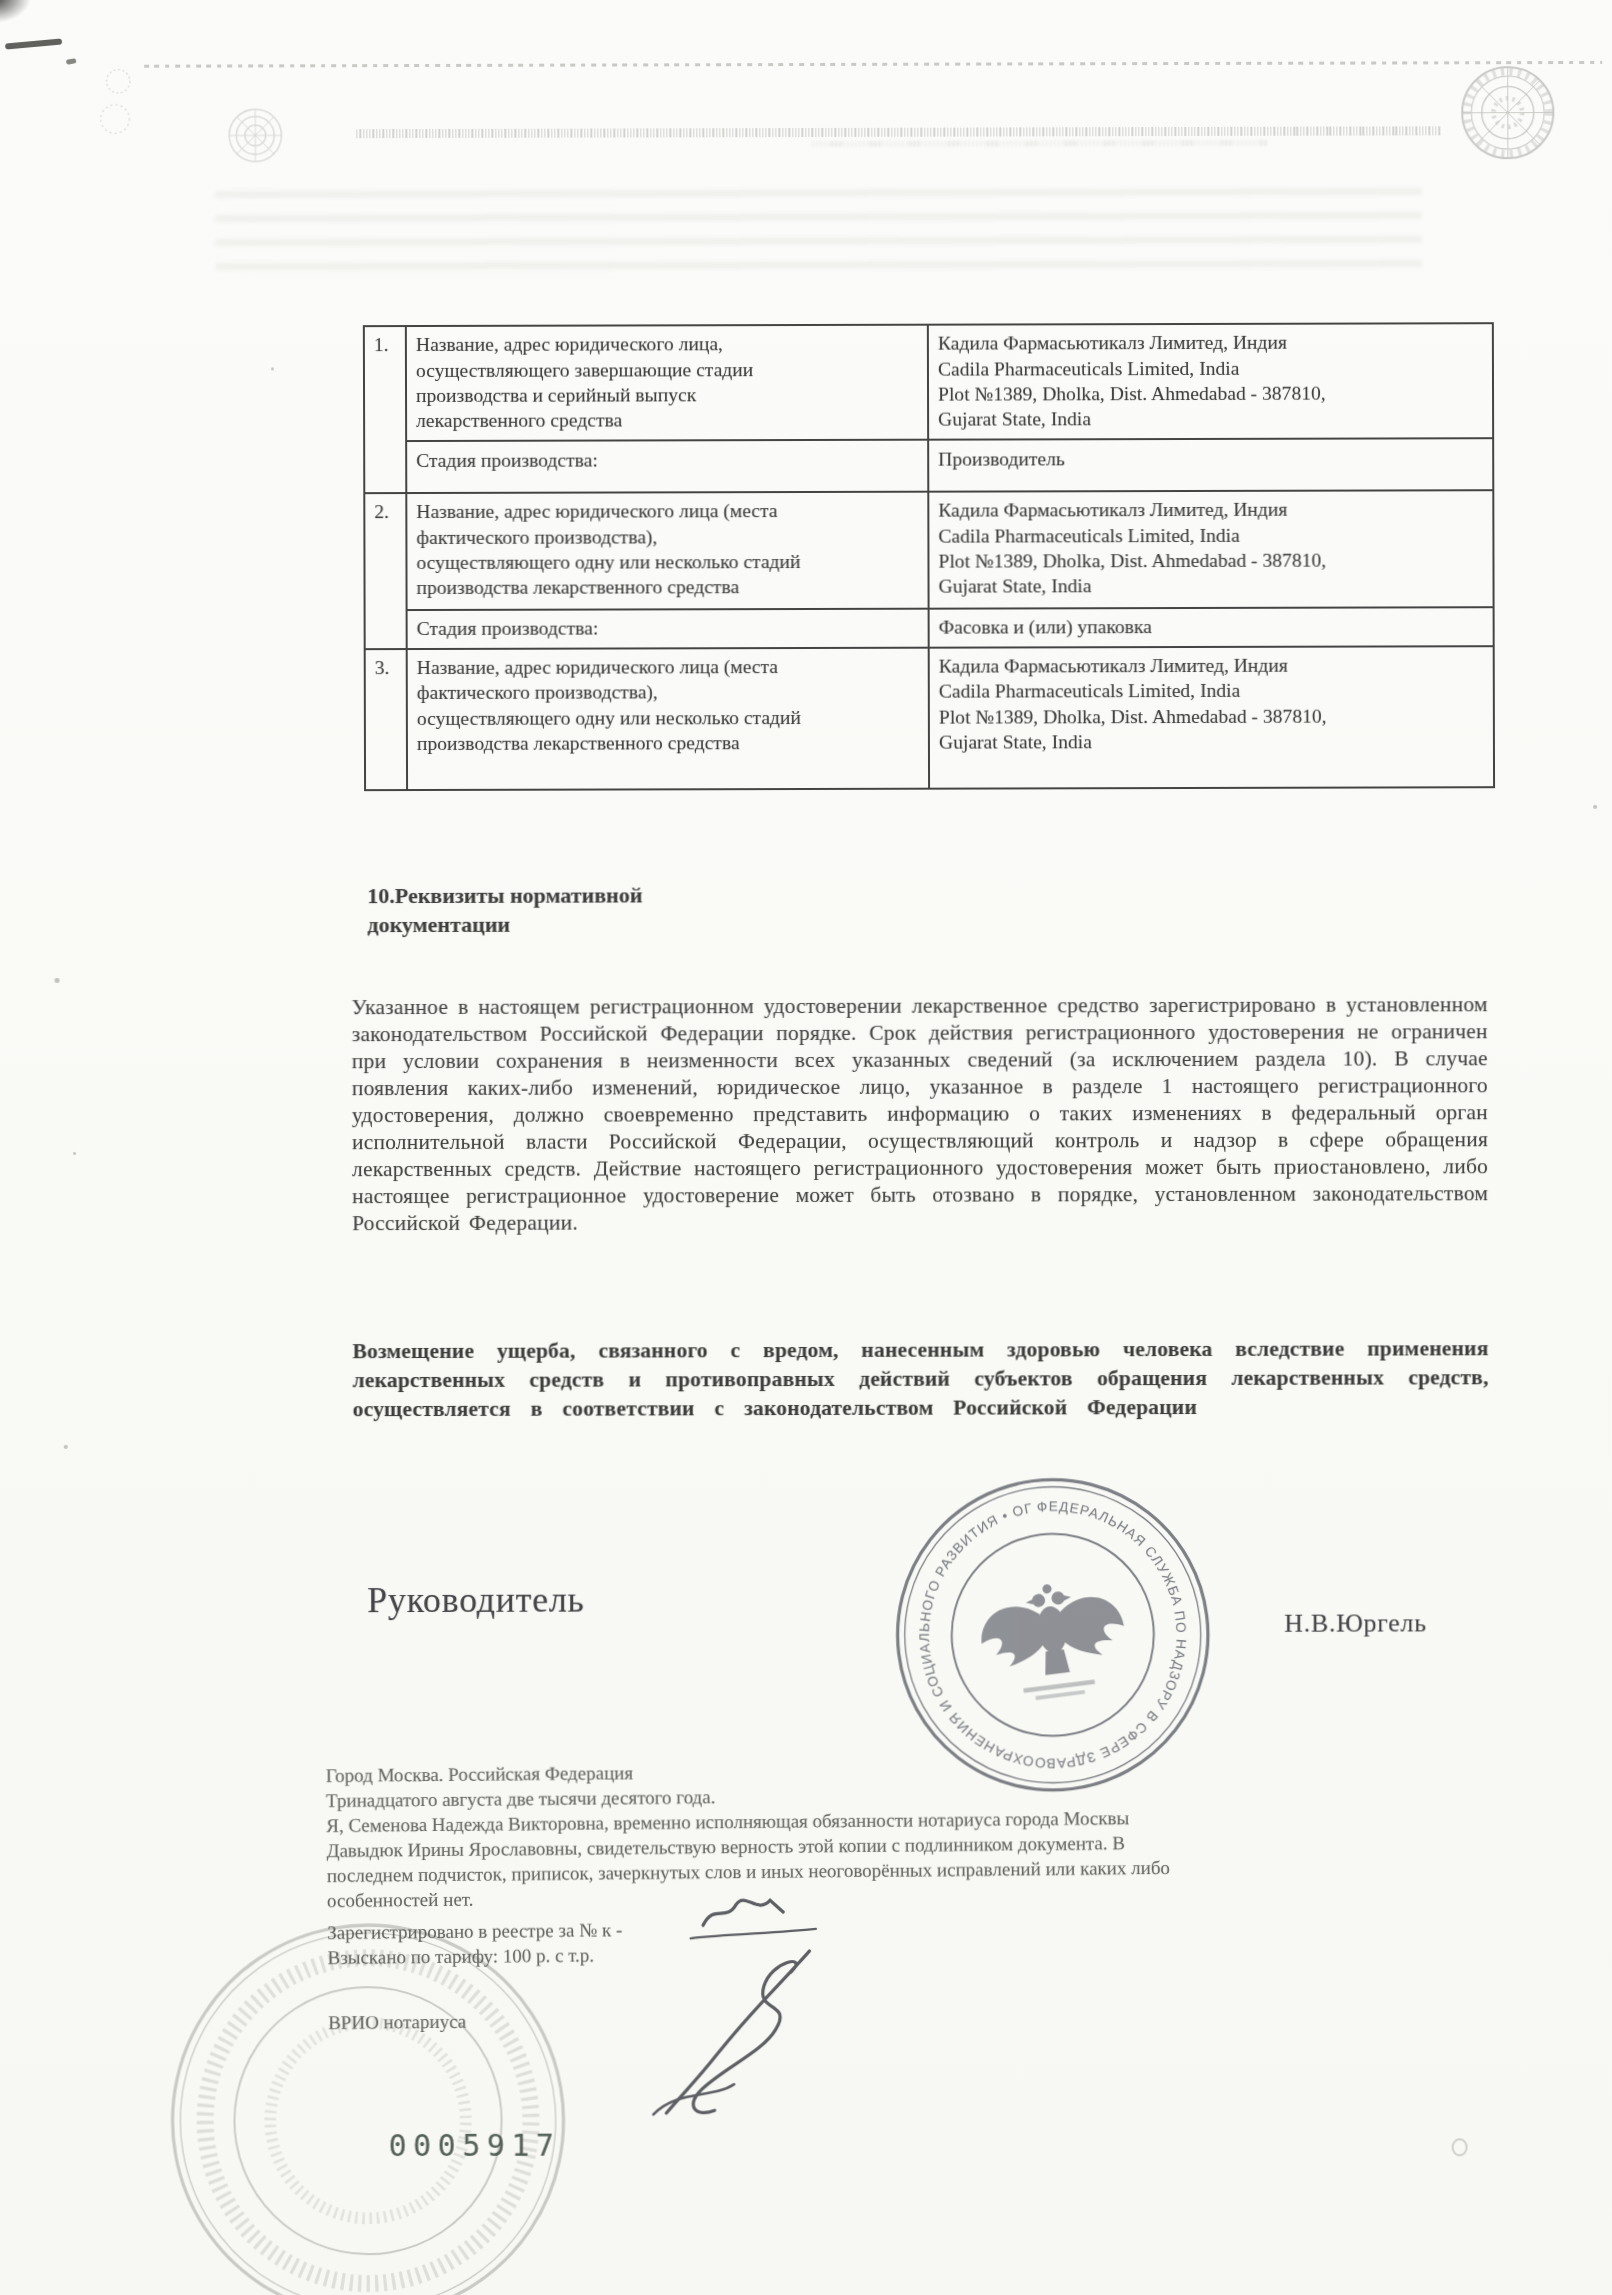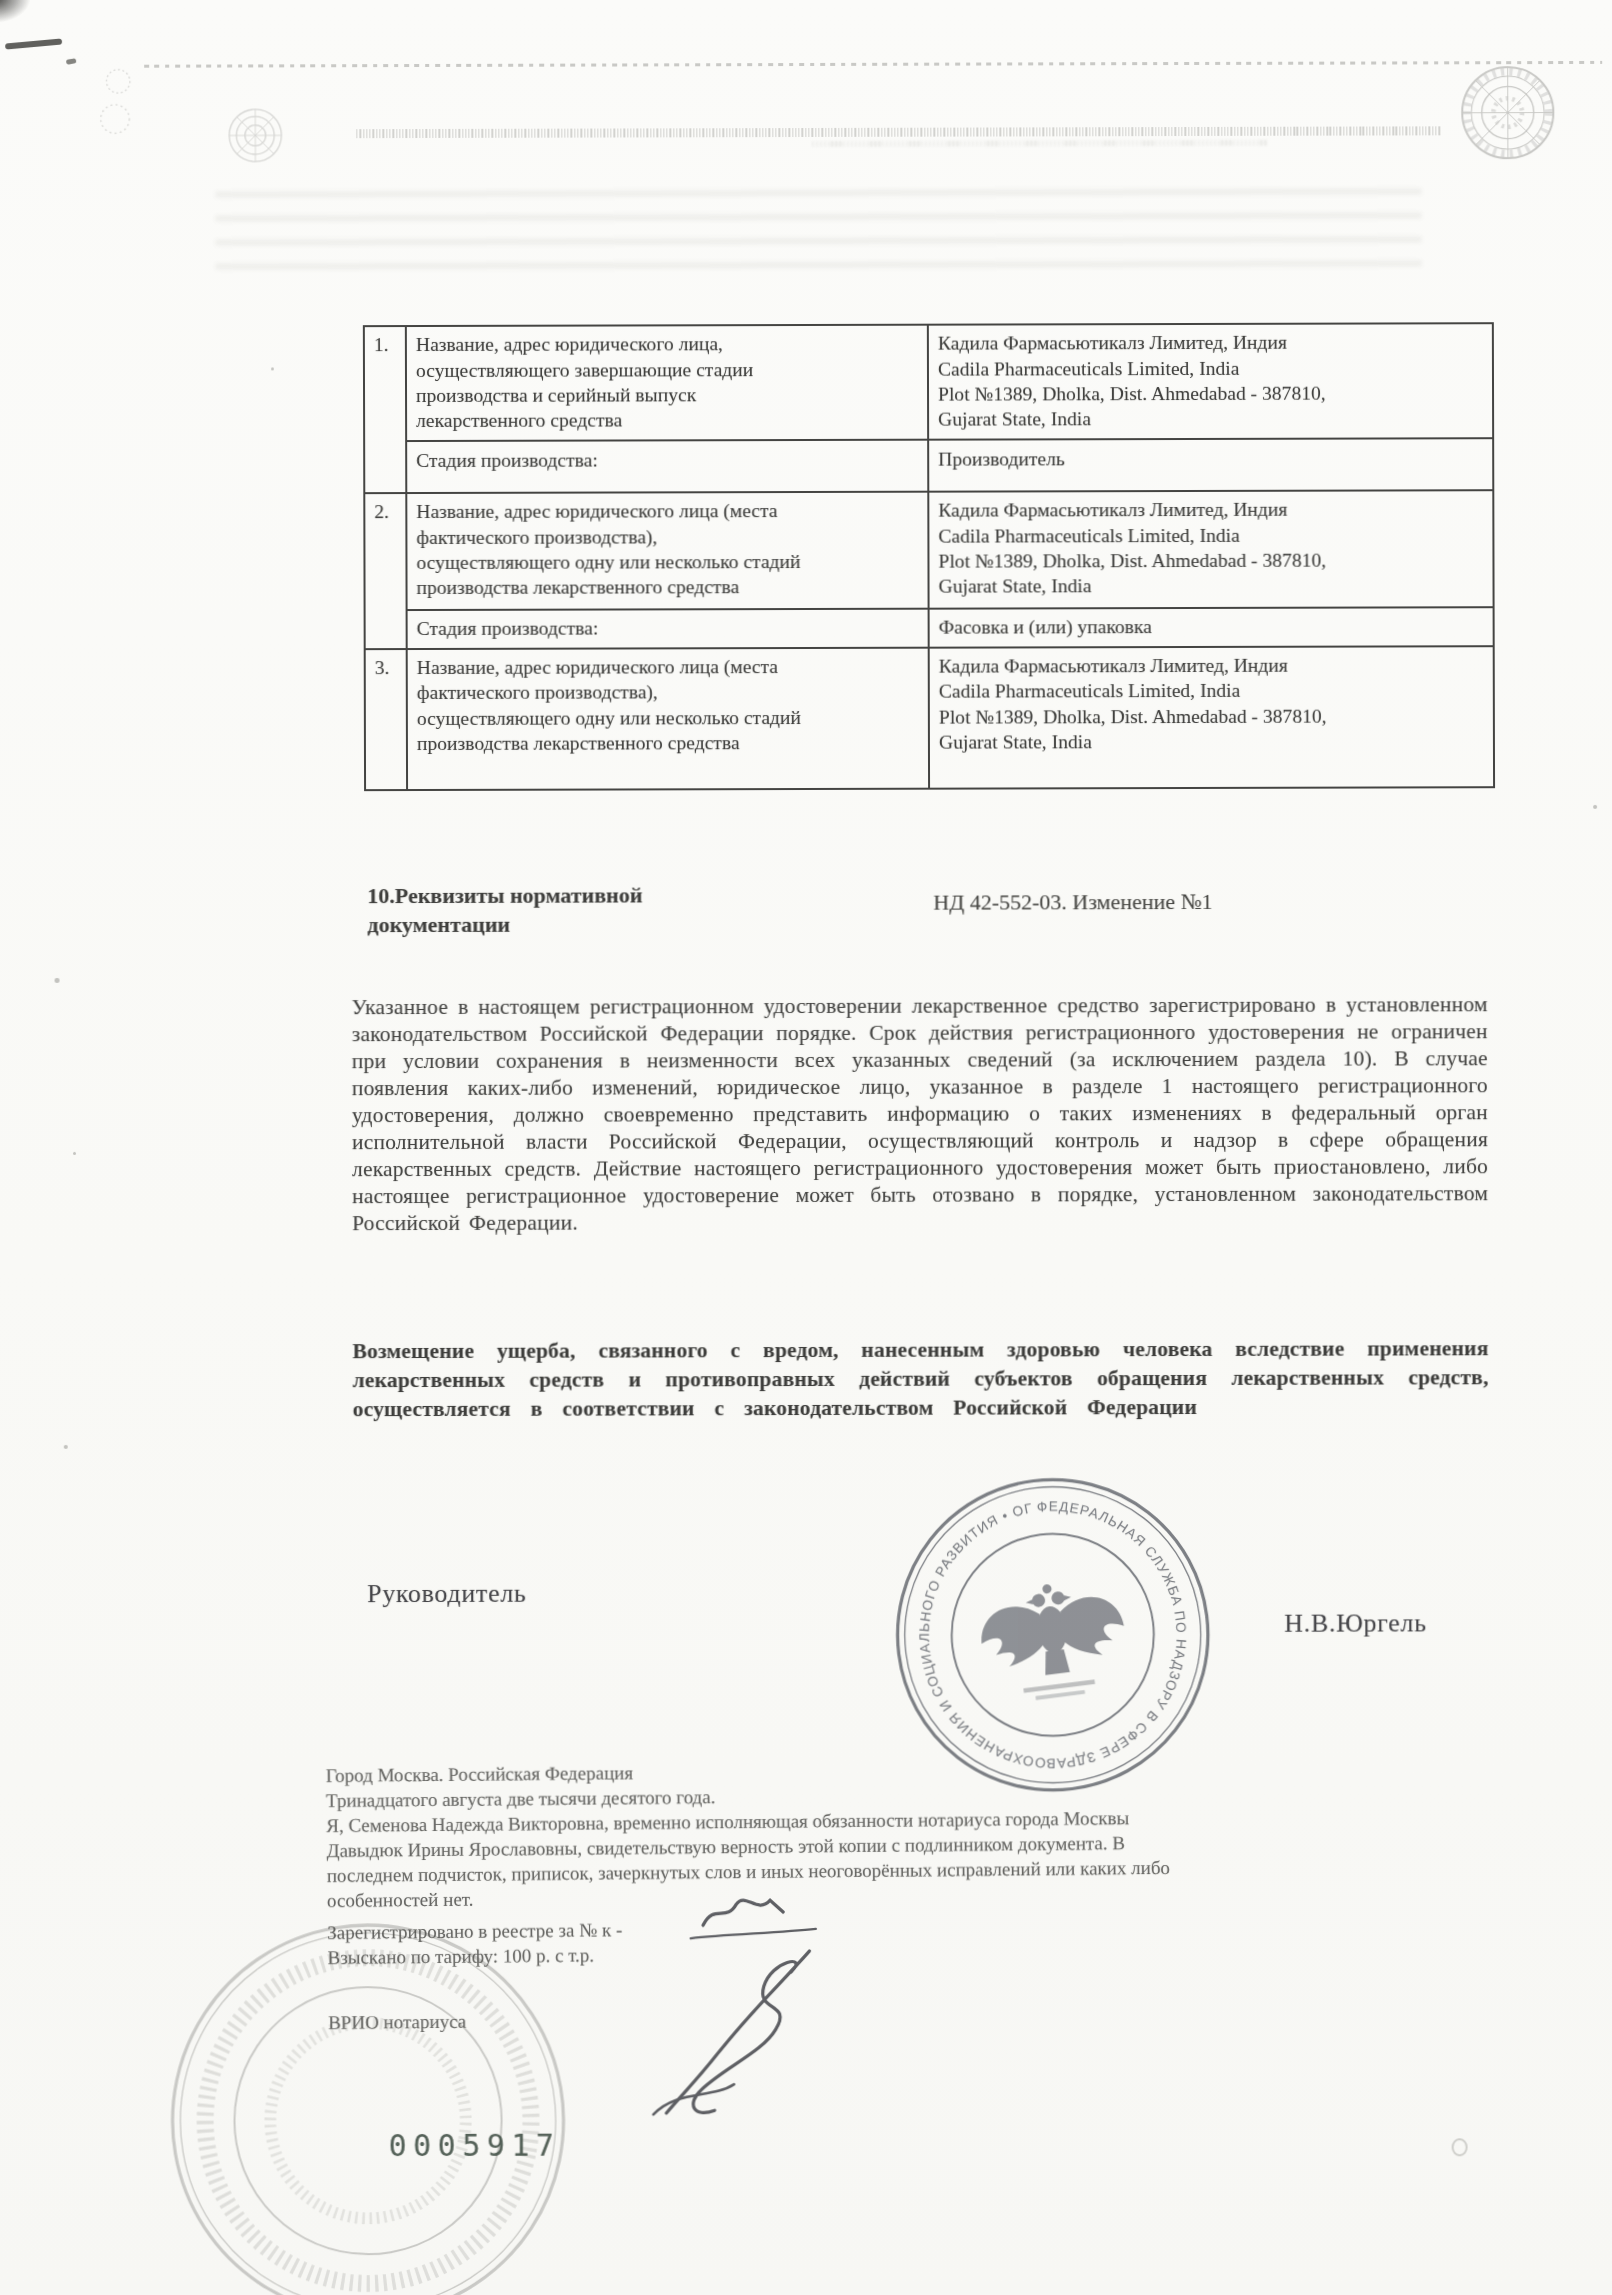--- a/index.html
+++ b/index.html
@@ -66,21 +66,21 @@
   .sec10 .head{width:391px;font-weight:bold;font-size:22px;line-height:29px;white-space:pre-line;}
   .sec10 .val{margin-left:175px;font-size:22px;line-height:29px;padding-top:7.8px;color:#4a4a47;}
 
   
   .para1{position:absolute;left:352px;top:993px;width:1136px;
     font-size:21.5px;line-height:27px;text-align:justify;word-spacing:3.3px;letter-spacing:0.2px;color:#454543;}
   .para2{position:absolute;left:352px;top:1336px;width:1136px;
     font-size:21.5px;line-height:29px;text-align:justify;font-weight:bold;word-spacing:14.3px;letter-spacing:0.2px;color:#3f3f3d;}
 
   
-  .sign-title{position:absolute;left:366px;top:1578px;font-size:26px;letter-spacing:0.7px;color:#46464a;text-align:center;}
+  .sign-title{position:absolute;left:366px;top:1578px;font-size:36px;letter-spacing:0.7px;color:#46464a;text-align:center;}
   .sign-name{position:absolute;left:1283px;top:1566px;font-size:26px;letter-spacing:0.7px;color:#47474b;margin-top:44px;}
 
   
   .round-stamp{position:absolute;left:882px;top:1466px;width:339px;height:339px;opacity:.72;transform:rotate(-7deg);}
   .notary-stamp{position:absolute;left:157px;top:1911px;width:417px;height:417px;opacity:.32;transform:rotate(12deg);}
   .hand-svg{position:absolute;inset:0;pointer-events:none;}
 
   
   .notary{position:absolute;left:325px;top:1758px;width:1069px;
     font-size:19px;line-height:25px;color:#4c4c49;opacity:.85;transform:rotate(-0.4deg);}
@@ -185,21 +185,20 @@
 Cadila Pharmaceuticals Limited, India
 Plot №1389, Dholka, Dist. Ahmedabad - 387810,
 Gujarat State, India</td>
       </tr>
     </tbody>
       </table>
 
     <div class="sec10">
       <div class="head">10.Реквизиты нормативной
 документации</div>
-      <div class="val">НД 42-552-03. Изменение №1</div>
     </div>
 
     <div class="para1">Указанное в настоящем регистрационном удостоверении лекарственное средство зарегистрировано в установленном законодательством Российской Федерации порядке. Срок действия регистрационного удостоверения не ограничен при условии сохранения в неизменности всех указанных сведений (за исключением раздела 10). В случае появления каких-либо изменений, юридическое лицо, указанное в разделе 1 настоящего регистрационного удостоверения, должно своевременно представить информацию о таких изменениях в федеральный орган исполнительной власти Российской Федерации, осуществляющий контроль и надзор в сфере обращения лекарственных средств. Действие настоящего регистрационного удостоверения может быть приостановлено, либо настоящее регистрационное удостоверение может быть отозвано в порядке, установленном законодательством Российской Федерации.</div>
     <div class="para2">Возмещение ущерба, связанного с вредом, нанесенным здоровью человека вследствие применения лекарственных средств и противоправных действий субъектов обращения лекарственных средств, осуществляется в соответствии с законодательством Российской Федерации</div>
 
     <div class="sign-title">Руководитель</div>
     <div class="sign-name">Н.В.Юргель</div>
 
     <svg class="round-stamp" viewBox="0 0 520 520">
       <g fill="none" stroke="#4e525a">

